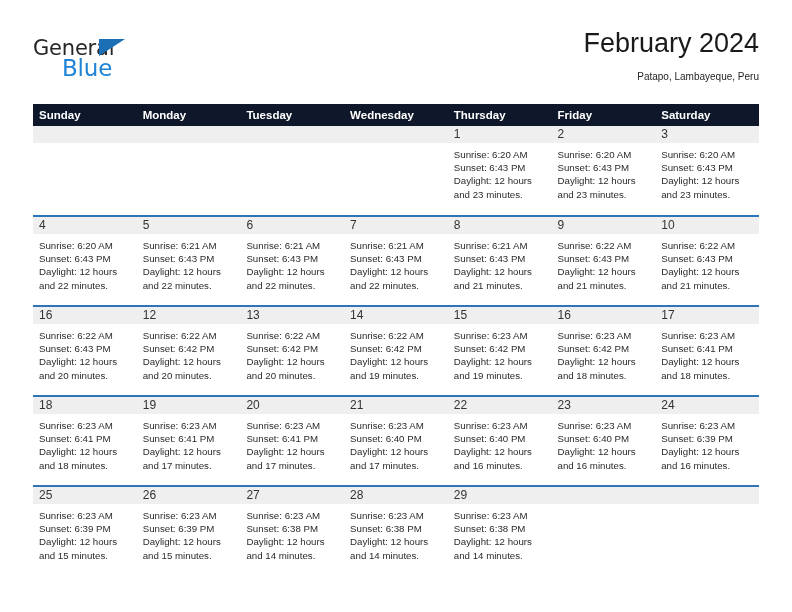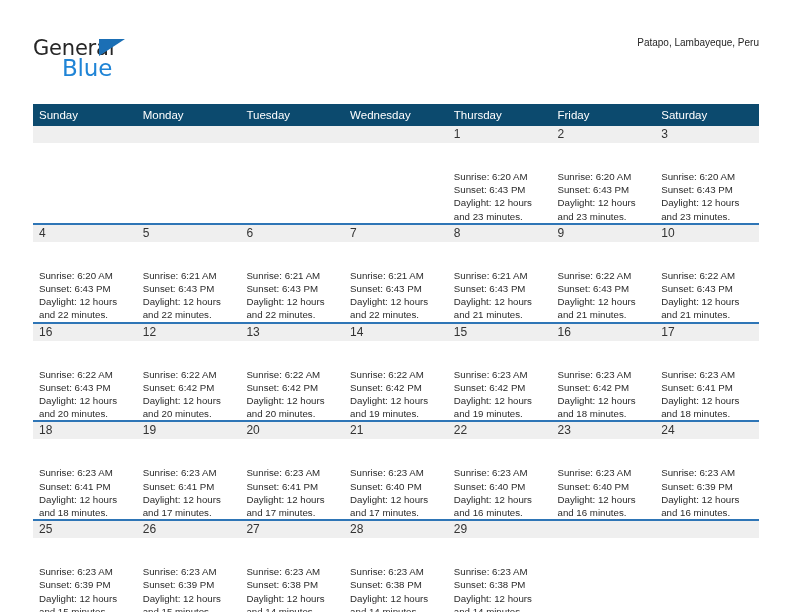--- a/index.html
+++ b/index.html
@@ -92,24 +92,24 @@
   
   .calendar {
     position: absolute;
     left: 33px;
     top: 104px;
     width: 726px;
     border-collapse: collapse;
     table-layout: fixed;
   }
   .calendar th {
-    background: #0c4a6e;
+    background: #0f172a;
     color: #ffffff;
     font-size: 11.5px;
-    font-weight: 400;
+    font-weight: 700;
     text-align: left;
     padding: 5px 0 5px 6px;
     height: 18px;
     box-sizing: border-box;
     margin-top: 19px;
   }
   .week-row > td {
     vertical-align: top;
     padding: 0;
     border-top: 2px solid #2e75b6;
@@ -129,21 +129,20 @@
     box-sizing: border-box;
   }
   .daynum-band.empty {
     color: transparent;
   }
   .cell-body {
     padding: 5px 6px 0 6px;
     font-size: 9.7px;
     line-height: 13.2px;
     color: #2b2b2b;
-    margin-top: 22px;
   }
   .cell-body div {
     white-space: nowrap;
   }
   .cell-body.empty {
     visibility: hidden;
   }
 </style>
 </head>
 <body>
@@ -152,20 +151,21 @@
 
   <div class="header">
 
     <div class="logo">
       <span class="logo-general">General</span>
       <span class="logo-tri"></span>
       <span class="logo-blue">Blue</span>
     </div>
 
     <div class="titleblock">
+      <div class="cal-title">February 2024</div>
       <div class="cal-subtitle">Patapo, Lambayeque, Peru</div>
     </div>
 
   </div>
 
   <table class="calendar">
     <thead>
       <tr id="hdr-row">
           <th>Sunday</th>
           <th>Monday</th>

